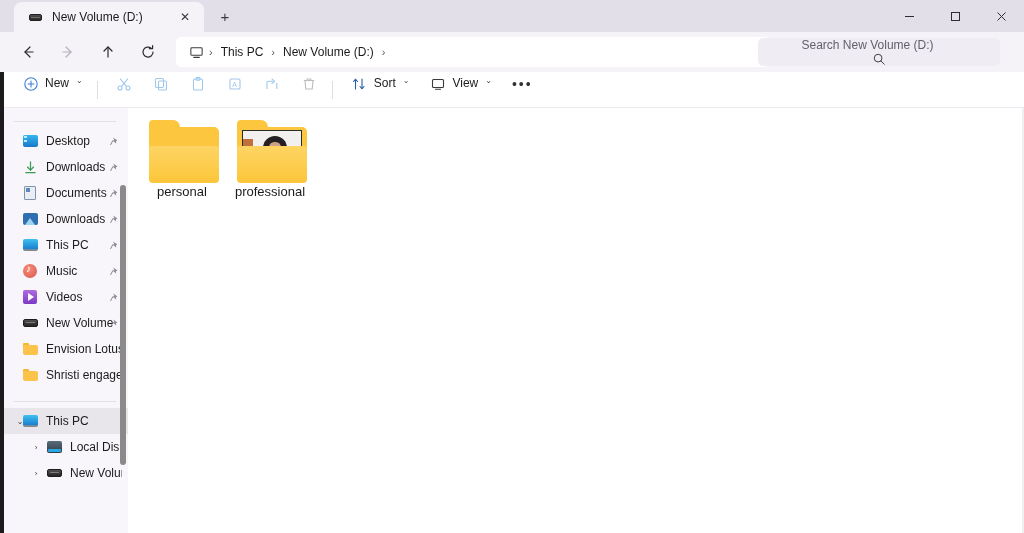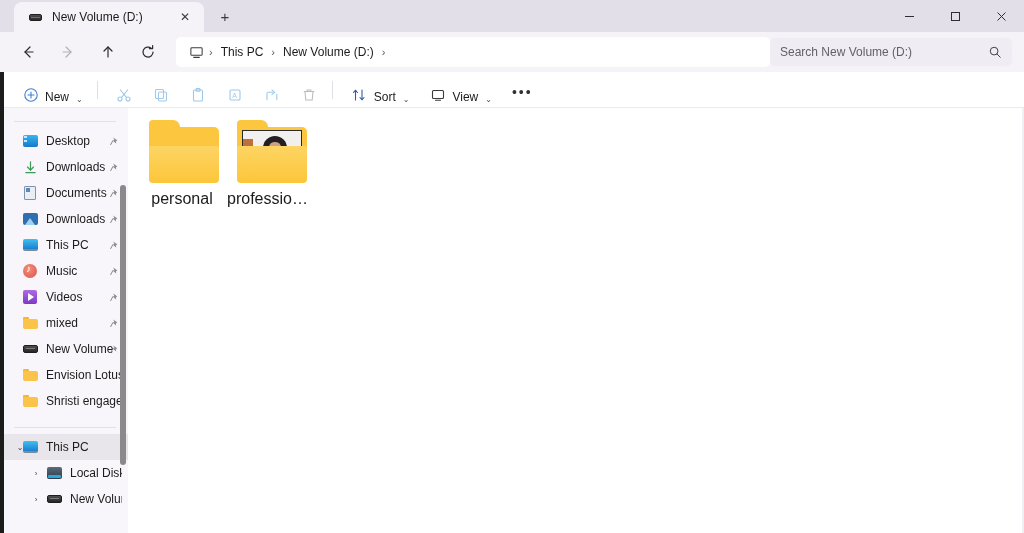--- a/index.html
+++ b/index.html
@@ -70,39 +70,39 @@
   .navbtn.disabled { color: #b3b0b8; }
   .crumbbar {
     margin-left: 10px; height: 30px; flex: 1; max-width: 594px;
     background: #ffffff; border-radius: 5px;
     display: flex; align-items: center; padding: 0 8px;
   }
   .crumb-icon { width: 24px; display: flex; align-items: center; justify-content: center; color: #3c3c3c; }
   .crumb { padding: 0 7px; font-size: 12px; color: #1b1b1b; white-space: nowrap; }
   .crumb-sep { color: #5a5a5a; font-size: 11px; padding: 0 1px; }
   .searchbox {
-    position: absolute; right: 12px; top: 6px; width: 242px; height: 28px;
+    position: absolute; right: 24px; top: 6px; width: 242px; height: 28px;
     background: #efecf3; border-radius: 5px;
-    display: flex; align-items: center; padding: 0 10px;
+    display: flex; align-items: center; padding: 0 10px; flex-direction: column;
   }
   .searchbox input {
     flex: 1; border: 0; outline: 0; background: transparent;
     font-family: "Liberation Sans", sans-serif; font-size: 12px; color: #1b1b1b;
   }
   .searchbox input::placeholder { color: #63606b; }
   .search-icon { color: #3a3a3a; display: flex; }
 
   
   .toolbar {
     position: absolute; left: 0; top: 72px; width: 1024px; height: 36px;
     background: #ffffff; display: flex; align-items: center;
     border-bottom: 1px solid #eceaf0;
   }
   .tb-item {
-    height: 28px; border-radius: 5px; display: flex; align-items: flex-end;
+    height: 28px; border-radius: 5px; display: flex; align-items: flex-start;
     gap: 6px; padding: 0 8px; margin-left: 4px; color: #1b1b1b; font-size: 12px;
   }
   .tb-item.first { margin-left: 14px; }
   .tb-icon { display: flex; align-items: center; justify-content: center; width: 17px; height: 17px; }
   .tb-caret { font-size: 8px; color: #4a4a4a; margin-left: 1px; }
   .tb-sep { width: 1px; height: 18px; background: #e0dde4; margin: 0 6px; }
   .tb-dots { letter-spacing: 2px; font-size: 14px; color: #333; padding-bottom: 4px; }
   .tb-right { position: absolute; right: 12px; display: flex; align-items: center; }
 
   
@@ -206,21 +206,21 @@
   }
   .pv-face {
     position: absolute; left: 26px; top: 11px; width: 12px; height: 14px;
     background: #caa184; border-radius: 6px 6px 7px 7px;
   }
   .pv-shoulder {
     position: absolute; left: 14px; bottom: 0; width: 36px; height: 6px;
     background: #2c2629; border-radius: 8px 8px 0 0;
   }
   .file-label {
-    margin-top: 6px; font-size: 16px; color: #1b1b1b; text-align: center;
+    font-size: 13px; color: #1b1b1b; text-align: center;
     max-width: 86px; white-space: nowrap; overflow: hidden; text-overflow: ellipsis;
   }
 
   
   .statusbar {
     position: absolute; left: 0; bottom: 0; width: 1024px; height: 25px;
     background: #f8f6fa; border-top: 1px solid #eceaf0;
     display: flex; align-items: center;
   }
   .status-text { margin-left: 16px; font-size: 11px; color: #2a2a2a; }
@@ -517,35 +517,20 @@
         </span>
       <span class="nav-label">Videos</span>
       <span class="nav-pin">
         <svg width="11" height="11" viewBox="0 0 16 16" stroke="#6f6c75" fill="none" stroke-width="1.2">
             <path d="M6 2 L12 6 L10 8 L10.5 11 L5 6.5 L8 6 Z" fill="#8d8a93" stroke="none"></path>
             <line x1="5.4" y1="7" x2="2.5" y2="12.5" stroke-linecap="round"></line>
           </svg>
       </span>
     </div>
 
-    <div class="nav-item">
-      <span class="nav-ico">
-          <span class="ic-folder">
-            <span class="tabpart"></span>
-            <span class="body"></span>
-          </span>
-        </span>
-      <span class="nav-label">mixed</span>
-      <span class="nav-pin">
-        <svg width="11" height="11" viewBox="0 0 16 16" stroke="#6f6c75" fill="none" stroke-width="1.2">
-            <path d="M6 2 L12 6 L10 8 L10.5 11 L5 6.5 L8 6 Z" fill="#8d8a93" stroke="none"></path>
-            <line x1="5.4" y1="7" x2="2.5" y2="12.5" stroke-linecap="round"></line>
-          </svg>
-      </span>
-    </div>
 
     <div class="nav-item">
       <span class="nav-ico">
           <span class="ic-drive"></span>
         </span>
       <span class="nav-label">New Volume</span>
       <span class="nav-pin">
         <svg width="11" height="11" viewBox="0 0 16 16" stroke="#6f6c75" fill="none" stroke-width="1.2">
             <path d="M6 2 L12 6 L10 8 L10.5 11 L5 6.5 L8 6 Z" fill="#8d8a93" stroke="none"></path>
             <line x1="5.4" y1="7" x2="2.5" y2="12.5" stroke-linecap="round"></line>

